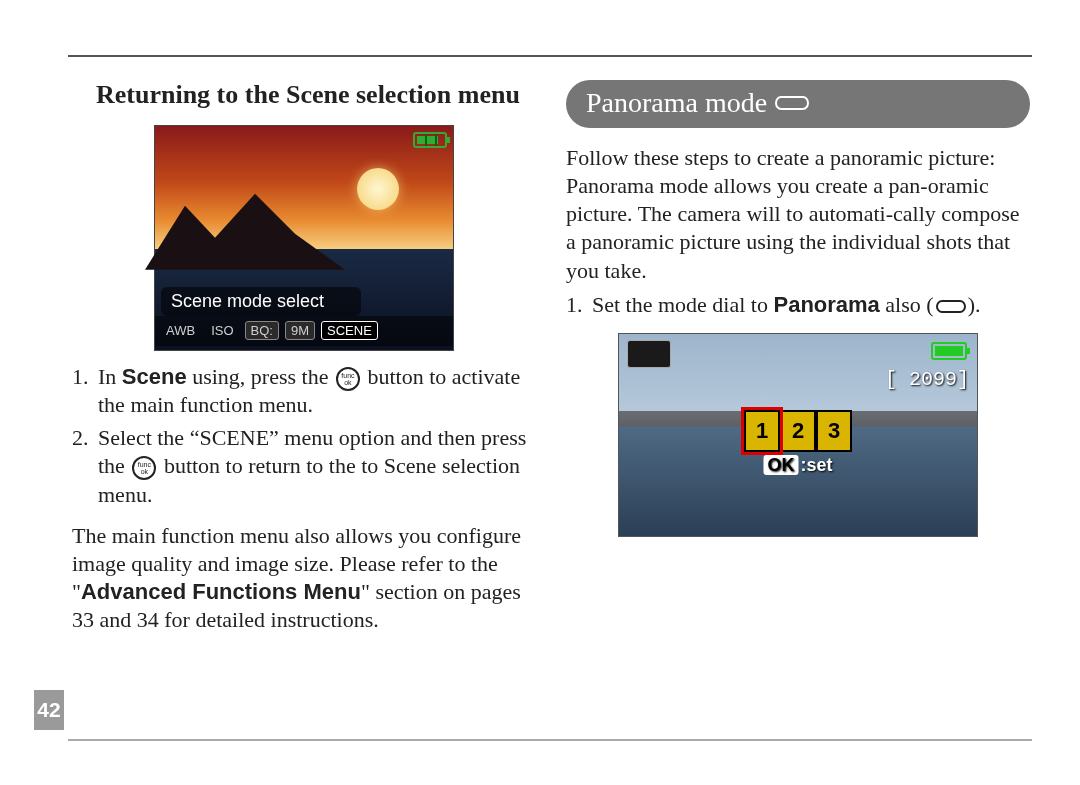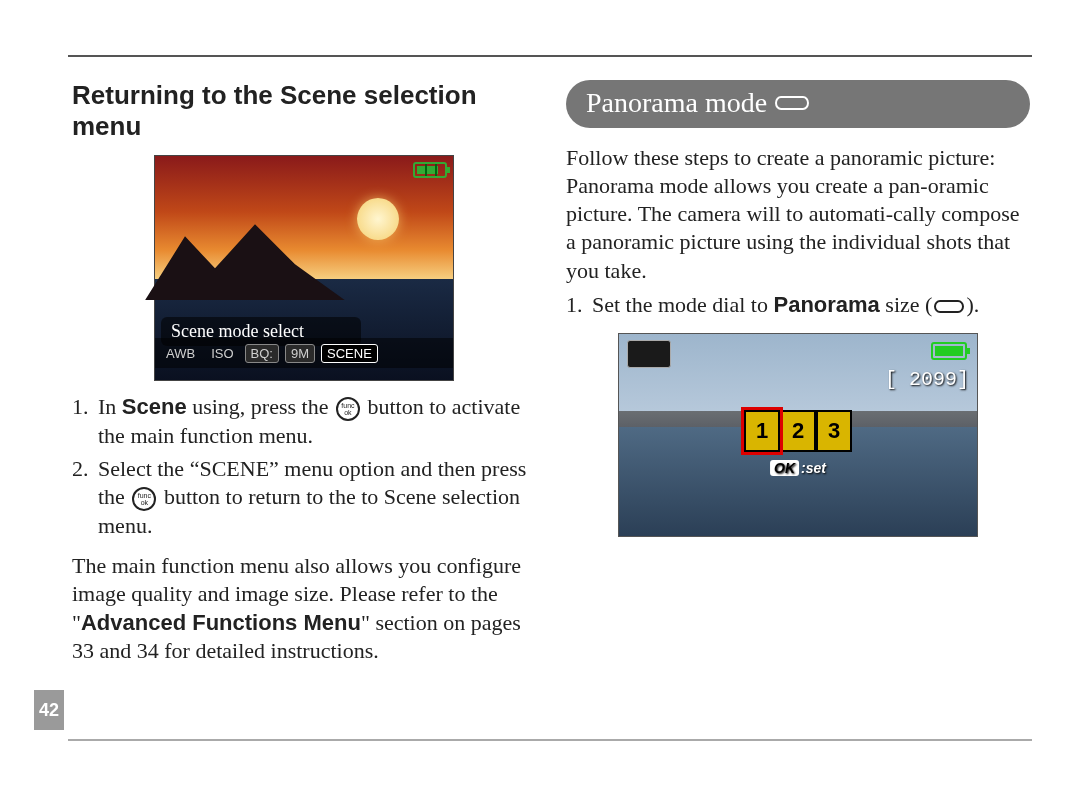--- a/index.html
+++ b/index.html
@@ -17,34 +17,35 @@
     height: 2px; background: #555;
   }
   .left-strip {
     position: absolute;
     left: 34px; top: 690px;
     width: 30px; height: 40px;
     background: #9a9a9a;
     color: #fff;
     font-family: Arial, sans-serif;
     font-weight: bold;
-    font-size: 18px;
+    font-size: 21px;
     display: flex; align-items: center; justify-content: center;
   }
   .columns {
     position: absolute;
     top: 80px; left: 72px; right: 50px; bottom: 50px;
     display: flex; gap: 30px;
   }
   .col { flex: 1; }
   h2.sub {
-    font-family: Liberation Sans, sans-serif;
+    font-family: Liberation Serif, serif;
     font-weight: bold;
     font-size: 26px; line-height: 1.18;
     margin-bottom: 14px;
+    margin-left: 24px;
   }
   .body-text { font-size: 22px; line-height: 1.28; }
   .list { margin-top: 6px; }
   .list .item { display: flex; font-size: 22px; line-height: 1.3; margin: 2px 0 4px; }
   .list .item .num { width: 26px; flex-shrink: 0; }
   .list .item .txt { flex: 1; }
   .bold { font-weight: bold; font-family: Arial, Helvetica, sans-serif; text-align: center; }
   .para { font-size: 22px; line-height: 1.28; margin-top: 12px; }
 
   
@@ -90,22 +91,22 @@
   
   .fig1 {
     width: 300px; height: 226px;
     margin: 6px auto 12px;
     background: linear-gradient(#8a1a1a 0%, #c04818 25%, #e88a30 42%, #f7cf80 55%, #1a2a44 55%, #0a1020 100%);
     position: relative;
     border: 1px solid #444;
   }
   .fig1 .sun { position: absolute; right: 54px; top: 42px; width: 42px; height: 42px; border-radius: 50%; background: radial-gradient(circle,#fff6d0,#f5d070); box-shadow: 0 0 12px rgba(255,220,120,.6);}
   .fig1 .mtn { position:absolute; bottom:80px; left:-10px; width:200px; height:80px; background:#1a1014; clip-path: polygon(0 100%, 20% 20%, 35% 60%, 55% 5%, 75% 55%, 100% 100%);}
-  .fig1 .banner { position:absolute; left:0; right:0; bottom:34px; background:rgba(0,0,0,.55); color:#fff; font-family: Liberation Serif, serif; font-size:18px; padding:4px 10px; border-radius:6px; width: 200px; margin-left:6px;}
-  .fig1 .row { position:absolute; left:0; right:0; bottom:12px; height:30px; display:flex; gap:6px; align-items:center; padding:0 6px; background:rgba(0,0,0,.5);}
+  .fig1 .banner { position:absolute; left:0; right:0; bottom:34px; background:rgba(0,0,0,.55); color:#fff; font-family: Liberation Sans, sans-serif; font-size:18px; padding:4px 10px; border-radius:6px; width: 200px; margin-left:6px;}
+  .fig1 .row { position:absolute; left:0; right:0; bottom:4px; height:30px; display:flex; gap:6px; align-items:center; padding:0 6px; background:rgba(0,0,0,.5);}
   .fig1 .tag { color:#cfcfcf; font-family: Arial; font-size:13px; background:#2a2a2a; border:1px solid #888; border-radius:3px; padding:1px 5px; }
   .fig1 .tag.plain { border:none; background:none; }
   .fig1 .tag.scene { background:#000; color:#fff; border-color:#fff; }
   .fig1 .batt { position:absolute; right:6px; top:6px; width:34px; height:16px; border:2px solid #3a3; border-radius:3px; }
   .fig1 .batt::after{content:'';position:absolute;right:-5px;top:3px;width:3px;height:6px;background:#3a3;}
   .fig1 .batt .fill{position:absolute;left:2px;top:2px;bottom:2px;width:70%;background:#3a3;}
   .fig1 .batt .sep{position:absolute;top:0;bottom:0;width:2px;background:#061;}
 
   
   .fig2 {
@@ -117,21 +118,21 @@
   .fig2 .city { position:absolute; left:0; right:0; top:38%; height:38px; background:linear-gradient(#6a6e72,#4a4e58);}
   .fig2 .water { position:absolute; left:0; right:0; bottom:0; height:54%; background:linear-gradient(#4f6a84,#2b3f56);}
   .fig2 .batt { position:absolute; right:10px; top:8px; width:36px; height:18px; border:2px solid #2c2; border-radius:3px;}
   .fig2 .batt::after{content:'';position:absolute;right:-5px;top:4px;width:3px;height:6px;background:#2c2;}
   .fig2 .batt .fill{position:absolute;left:2px;top:2px;bottom:2px;right:2px;background:#2c2;}
   .fig2 .counter{position:absolute; right:8px; top:34px; color:#fff; font-family:'Courier New',monospace; font-size:20px; text-shadow:1px 1px 2px #000;}
   .fig2 .tl { position:absolute; left:8px; top:6px; width:44px; height:28px; border:1px solid #aaa; background:#1a1a1a; border-radius:3px;}
   .fig2 .frames { position:absolute; left:50%; top:48%; transform:translate(-50%,-50%); display:flex;}
   .fig2 .frame { width:36px; height:42px; background:#d9b500; border:2px solid #000; color:#000; font-family:Arial; font-weight:bold; font-size:22px; display:flex; align-items:center; justify-content:center;}
   .fig2 .frame.sel { outline:3px solid #d00; z-index:1;}
-  .fig2 .okset { position:absolute; left:50%; transform:translateX(-50%); bottom:60px; color:#fff; font-family:Arial; font-size:14px; font-weight:bold; text-shadow:1px 1px 2px #000;font-style:italic;}
+  .fig2 .okset { position:absolute; left:50%; transform:translateX(-50%); bottom:60px; color:#fff; font-family:Arial; font-size:18px; font-weight:bold; text-shadow:1px 1px 2px #000;}
   .fig2 .okset .ok { background:#fff; color:#000; border-radius:3px; padding:0 4px; margin-right:2px;}
 
   .bottom-line {
     position:absolute; left:68px; right:48px; bottom:44px; height:2px; background:#aaa;
   }
 </style>
 </head>
 <body>
 
 <div class="top-line"></div>
@@ -191,21 +192,21 @@
       <span class="pano-icon"></span>
     </div>
 
     <p class="body-text" style="margin-top:8px">Follow these steps to create a panoramic picture:</p>
     <p class="body-text">Panorama mode allows you create a pan-oramic picture.  The camera will  to automati-cally compose a panoramic picture using the individual shots that you take.</p>
 
     <div class="list">
       <div class="item">
         <div class="num">1.</div>
         <div class="txt">
-          <span>Set the mode dial to </span><span class="bold">Panorama</span><span> size (</span><span class="pano-inline"></span><span>).</span>
+          <span>Set the mode dial to </span><span class="bold">Panorama</span><span> also (</span><span class="pano-inline"></span><span>).</span>
         </div>
       </div>
     </div>
 
     <div class="fig2">
       <div class="tl"></div>
       <div class="batt">
           <div class="fill"></div>
         </div>
       <div class="counter">[ 2099]</div>

